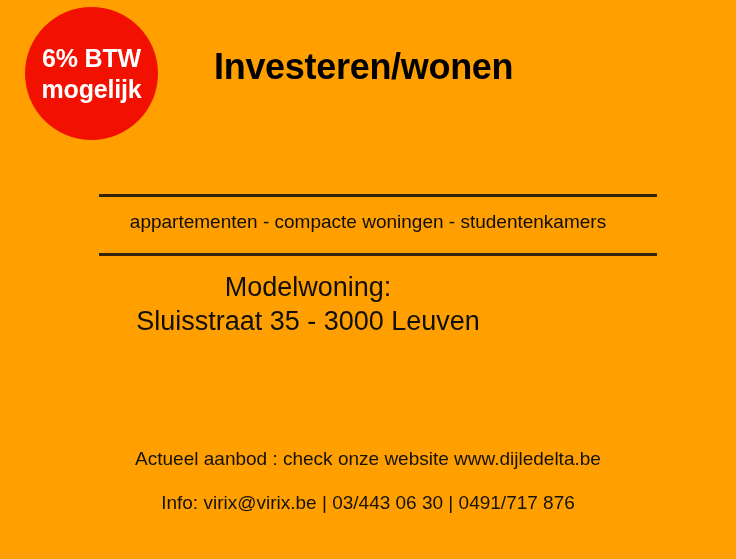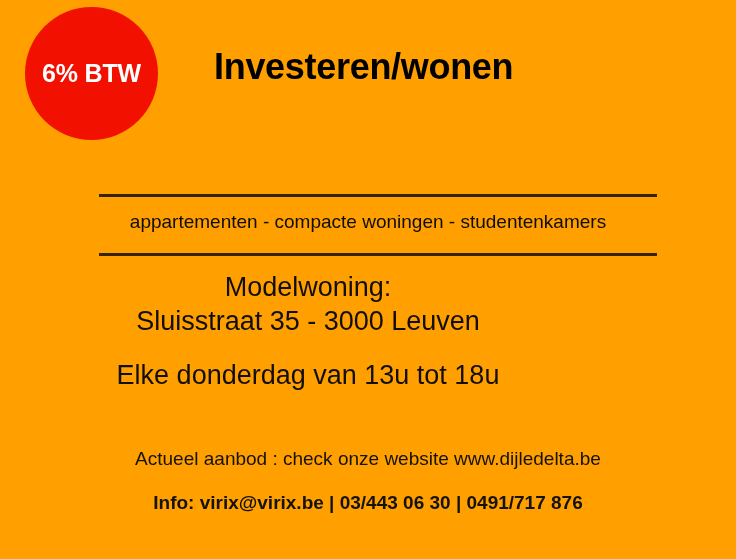--- a/index.html
+++ b/index.html
@@ -110,43 +110,43 @@
     top: 448px;
     width: 736px;
     text-align: center;
   }
   .footer-line {
     color: #151209;
     font-family: "Liberation Sans", sans-serif;
     font-size: 19px;
     white-space: nowrap;
   }
-  .footer-line.f2 { margin-top: 22px; font-weight: bold; }
+  .footer-line.f2 { margin-top: 22px; }
 </style>
 </head>
 <body>
 
 <div id="flyer">
 
   <div class="badge">
     <div class="badge-line">6% BTW</div>
+    <div class="badge-line">mogelijk</div>
   </div>
 
   <div class="headline">
     <div class="headline-line l1">Investeren/wonen</div>
   </div>
 
   <div class="rule top"></div>
   <div class="subtitle">appartementen  -  compacte  woningen - studentenkamers</div>
   <div class="rule bottom"></div>
 
   <div class="mid">
     <div class="mid-line m1">Modelwoning:</div>
     <div class="mid-line m2">Sluisstraat 35 - 3000 Leuven</div>
-    <div class="mid-line m3">Elke donderdag van 13u tot 18u</div>
   </div>
 
   <div class="footer">
     <div class="footer-line f1">Actueel aanbod : check onze website www.dijledelta.be</div>
     <div class="footer-line f2">Info: virix@virix.be  |  03/443 06 30 | 0491/717 876</div>
   </div>
 
 </div>
 
 </body></html>

